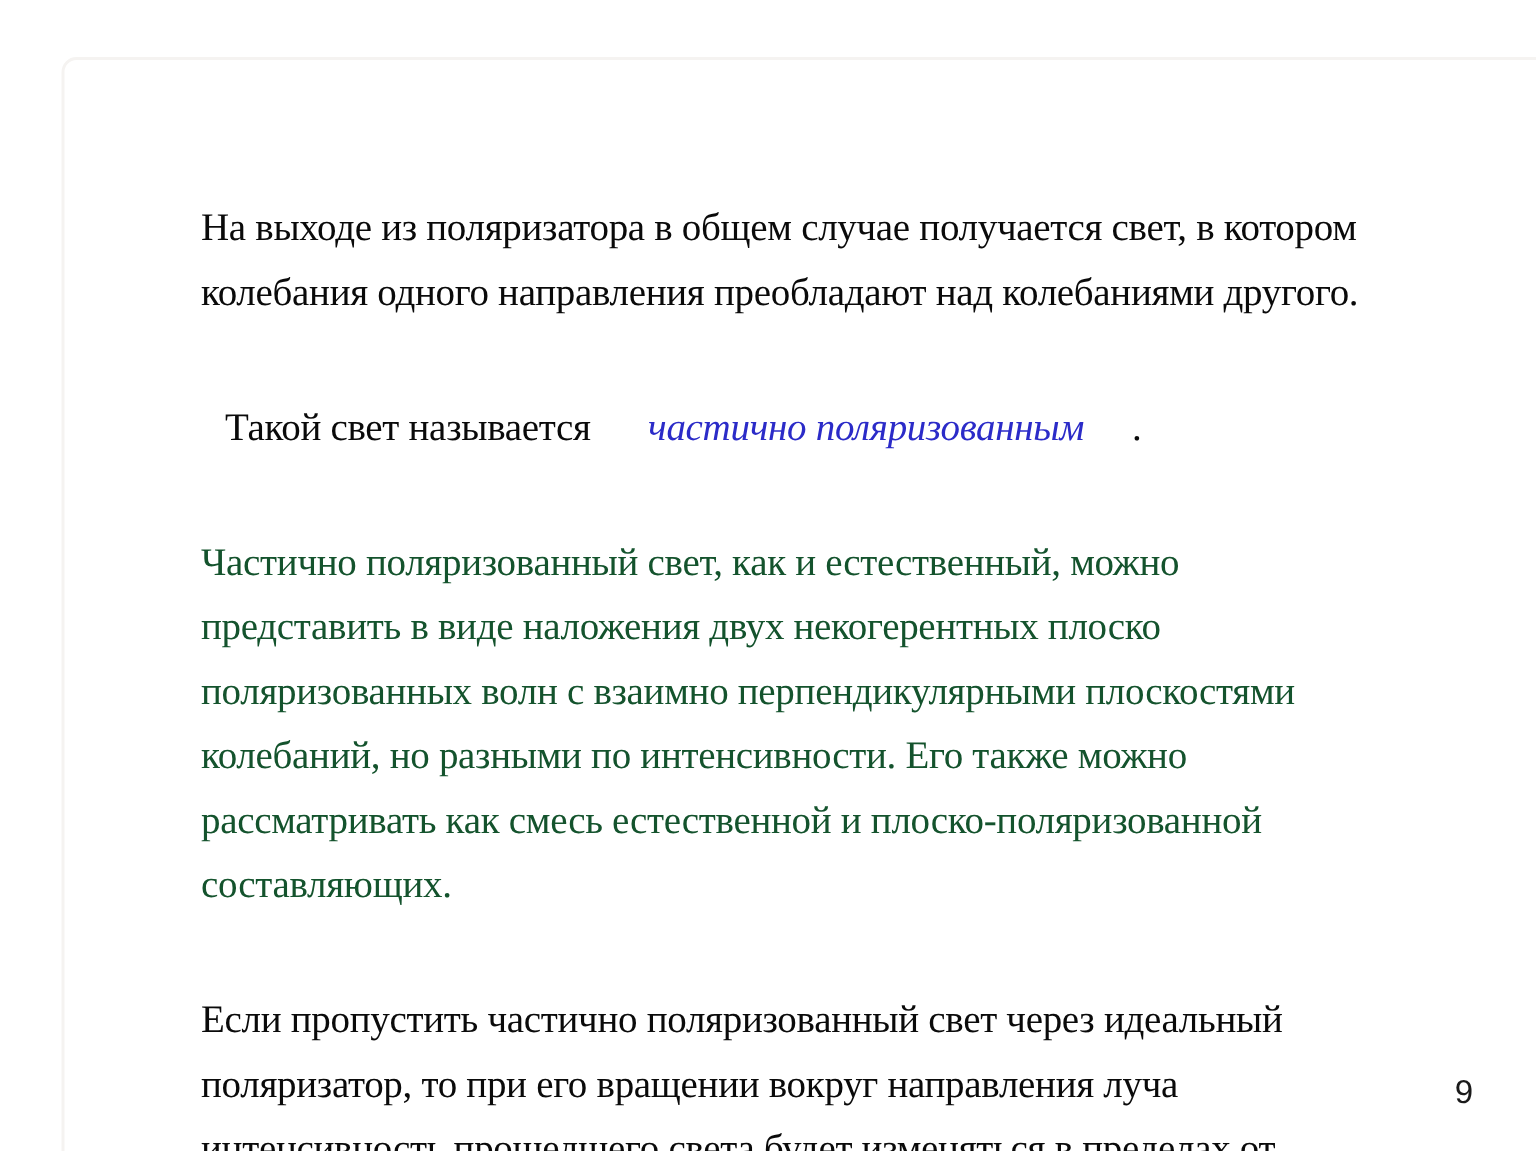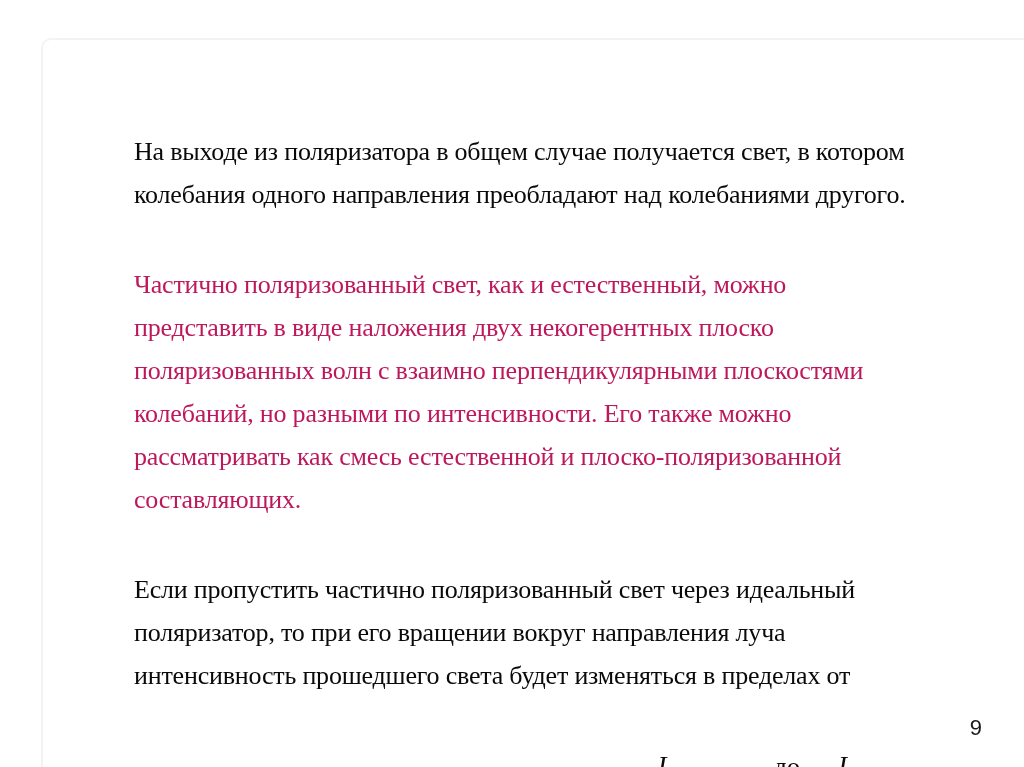--- a/index.html
+++ b/index.html
@@ -72,22 +72,23 @@
 
 <div class="slide">
 
   <div class="slide-border"></div>
 
   <div class="content">
 
     <p class="para" style="color: rgb(10, 10, 10);">На выходе из поляризатора в общем случае получается свет, в котором
 колебания одного направления преобладают над колебаниями другого.</p>
 
+    <p class="para" style="color: rgb(10, 10, 10);"><span>Такой свет называется </span><span class="term" style="color: rgb(43, 43, 200);">частично поляризованным</span><span>.</span></p>
 
-    <p class="para" style="color: #be185d;">Частично поляризованный свет, как и естественный, можно
+    <p class="para" style="color: #14532d;">Частично поляризованный свет, как и естественный, можно
 представить в виде наложения двух некогерентных плоско
 поляризованных волн с взаимно перпендикулярными плоскостями
 колебаний, но разными по интенсивности. Его также можно
 рассматривать как смесь естественной и плоско-поляризованной
 составляющих.</p>
 
     <p class="para" style="margin-bottom: 0px; color: rgb(10, 10, 10);">Если пропустить частично поляризованный свет через идеальный
 поляризатор, то при его вращении вокруг направления луча
 интенсивность прошедшего света будет изменяться в пределах от</p>
 

